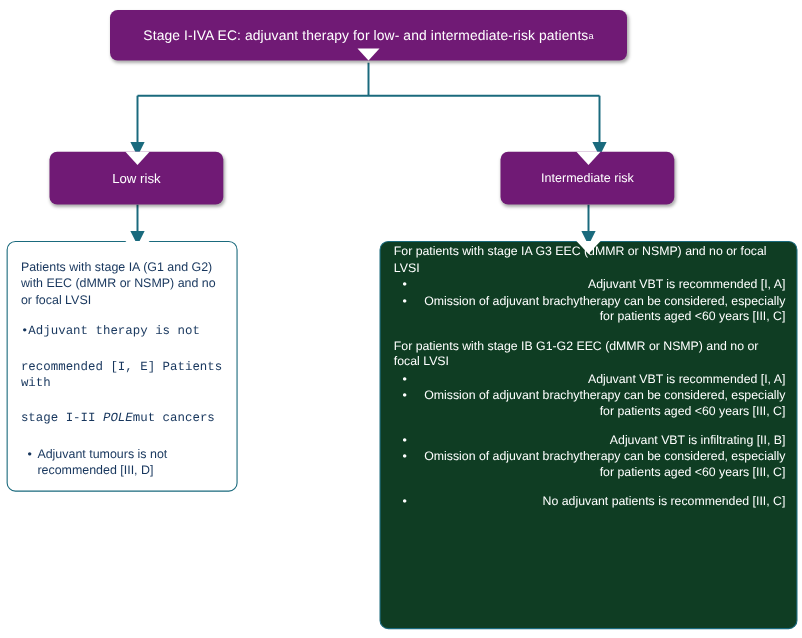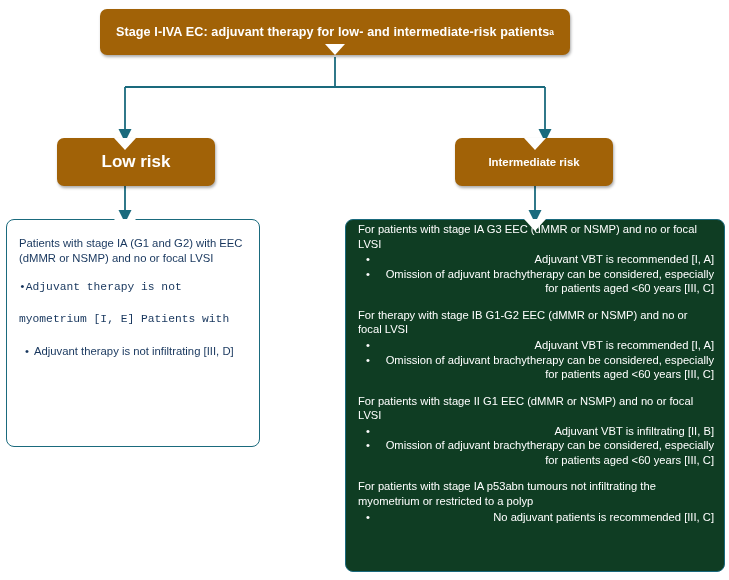--- a/index.html
+++ b/index.html
@@ -28,29 +28,29 @@
     left: 0; top: 0;
     width: 729px;
     height: 580px;
     z-index: 1;
   }
 
   
   .banner {
     position: absolute;
     z-index: 2;
-    background: #a16207;
+    background: #701a75;
     border-radius: 7px;
     box-shadow: 1px 2px 3px rgba(0,0,0,0.33);
     color: #ffffff;
     display: flex;
     align-items: center;
     justify-content: center;
     text-align: center;
-    font-weight: bold;
+    font-weight: normal;
   }
   #title-banner {
     left: 100px;
     top: 9px;
     width: 470px;
     height: 46px;
     font-size: 12.6px;
     letter-spacing: 0.1px;
   }
   #title-banner .sup {
@@ -74,25 +74,25 @@
     position: absolute;
     z-index: 4;
     width: 0; height: 0;
     border-left: 11px solid transparent;
     border-right: 11px solid transparent;
     border-top: 12px solid #ffffff;
   }
 
   
   #low-risk-box {
-    left: 57px;
+    left: 45px;
     top: 138px;
     width: 158px;
     height: 48px;
-    font-size: 17px;
+    font-size: 12px;
   }
   #intermediate-risk-box {
     left: 455px;
     top: 138px;
     width: 158px;
     height: 48px;
     font-size: 11.4px;
     text-align: right;
   }
 
@@ -100,21 +100,21 @@
   .panel {
     position: absolute;
     z-index: 2;
     border-radius: 8px;
     box-sizing: border-box;
   }
 
   #low-risk-panel {
     left: 6px;
     top: 219px;
-    width: 254px;
+    width: 210px;
     height: 228px;
     background: #ffffff;
     border: 1.6px solid #1a6a7d;
     color: #17365d;
     padding: 16px 12px 10px 12px;
     font-size: 11.3px;
     line-height: 1.33;
   }
   #low-risk-panel .para {
     margin: 0 0 14px 0;
@@ -206,68 +206,67 @@
   <div class="notch-top" style="left:114px; top:138px;"></div>
 
   <div class="banner" id="intermediate-risk-box">
     <span>Intermediate risk</span>
   </div>
   <div class="notch-top" style="left:524px; top:138px;"></div>
 
   <div class="panel" id="low-risk-panel">
     <p class="para">Patients with stage IA (G1 and G2) with EEC (dMMR or NSMP) and no or focal LVSI</p>
     <p class="spaced-line">•Adjuvant therapy is not</p>
-    <p class="spaced-line">myometrium [I, E] Patients with</p>
+    <p class="spaced-line">recommended [I, E] Patients with</p>
+    <p class="spaced-line"><span>stage I-II </span><span class="ital">POLE</span><span>mut cancers</span></p>
     <div class="bullet-row">
       <span class="dot">•</span>
-      <span class="tight-bullet">Adjuvant therapy is not infiltrating [III, D]</span>
+      <span class="tight-bullet">Adjuvant tumours is not recommended [III, D]</span>
     </div>
   </div>
   <div class="notch-top" style="left:114px; top:219px;"></div>
 
   <div class="panel" id="intermediate-risk-panel">
 
     <div class="group">
       <p class="grp-head">For patients with stage IA G3 EEC (dMMR or NSMP) and no or focal LVSI</p>
       <div class="grp-bullet">
         <span class="dot">•</span>
         <span class="txt">Adjuvant VBT is recommended [I, A]</span>
       </div>
       <div class="grp-bullet">
         <span class="dot">•</span>
         <span class="txt">Omission of adjuvant brachytherapy can be considered, especially for patients aged &lt;60 years [III, C]</span>
       </div>
     </div>
 
     <div class="group">
-      <p class="grp-head">For therapy with stage IB G1-G2 EEC (dMMR or NSMP) and no or focal LVSI</p>
+      <p class="grp-head">For patients with stage IB G1-G2 EEC (dMMR or NSMP) and no or focal LVSI</p>
       <div class="grp-bullet">
         <span class="dot">•</span>
         <span class="txt">Adjuvant VBT is recommended [I, A]</span>
       </div>
       <div class="grp-bullet">
         <span class="dot">•</span>
         <span class="txt">Omission of adjuvant brachytherapy can be considered, especially for patients aged &lt;60 years [III, C]</span>
       </div>
     </div>
 
     <div class="group">
-      <p class="grp-head">For patients with stage II G1 EEC (dMMR or NSMP) and no or focal LVSI</p>
       <div class="grp-bullet">
         <span class="dot">•</span>
         <span class="txt">Adjuvant VBT is infiltrating [II, B]</span>
       </div>
       <div class="grp-bullet">
         <span class="dot">•</span>
         <span class="txt">Omission of adjuvant brachytherapy can be considered, especially for patients aged &lt;60 years [III, C]</span>
       </div>
     </div>
 
     <div class="group">
-      <p class="grp-head">For patients with stage IA p53abn tumours not infiltrating the myometrium or restricted to a polyp</p>
       <div class="grp-bullet">
         <span class="dot">•</span>
         <span class="txt">No adjuvant patients is recommended [III, C]</span>
       </div>
     </div>
 
   </div>
   <div class="notch-top" style="left:524px; top:219px;"></div>
 
 </div>

